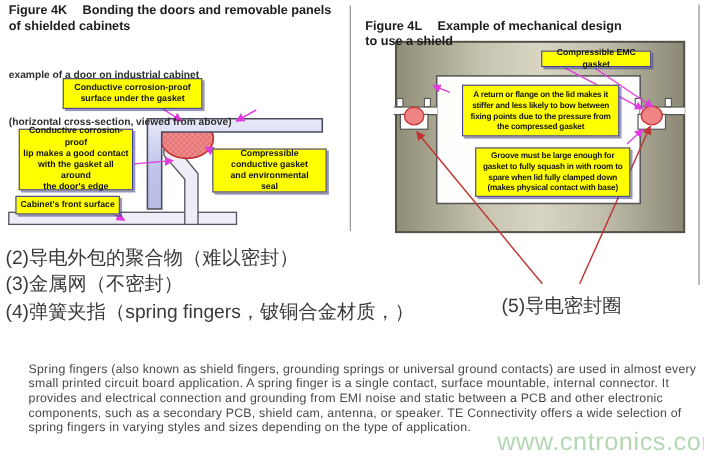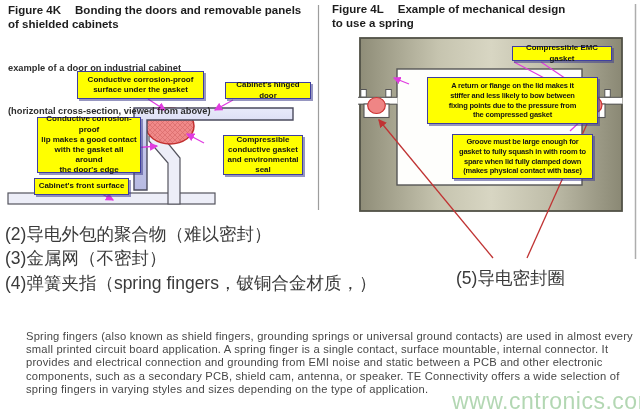--- a/index.html
+++ b/index.html
@@ -8,36 +8,36 @@
     font-family:"Liberation Sans","DejaVu Sans",sans-serif;
   }
   .layer{position:absolute;left:0;top:0;}
   
   .fig-title{position:absolute;font-weight:bold;color:#1d1d1d;}
   .fig-title .t1{font-size:11.5px;line-height:13.5px;}
   .fig-title .t1 .fig-no{margin-right:14px;}
   .fig-title .t2{font-size:11.5px;line-height:13px;}
   .fig-title .s1,.fig-title .s2{font-size:9.3px;line-height:11.3px;color:#2e2e2e;margin-top:32px;}
   .title-4k{left:8px;top:4px;width:304px;}
-  .title-4l{left:332px;top:3px;width:296px;}
+  .title-4l{left:332px;top:18px;width:296px;}
   
   .lb{
     position:absolute;display:flex;align-items:center;justify-content:center;
     text-align:center;white-space:pre-line;box-sizing:border-box;
     background:#ffff00;border:1.5px solid #3f3f9f;
     box-shadow:2px 2px 0 rgba(63,63,140,.55);
-    font-weight:bold;color:#151515;line-height:1.28;padding:1px 2px;margin-left:20px;
+    font-weight:bold;color:#151515;line-height:1.28;padding:1px 2px;
   }
   .lb-k1{left:57px;top:71px;width:127px;height:28px;font-size:8px;}
   .lb-k2{left:205px;top:82px;width:86px;height:17px;font-size:7.9px;}
   .lb-k3{left:17px;top:117px;width:104px;height:56px;font-size:8px;}
   .lb-k4{left:14px;top:178px;width:95px;height:17px;font-size:7.9px;}
-  .lb-k5{left:203px;top:135px;width:80px;height:40px;font-size:8px;}
+  .lb-k5{left:193px;top:135px;width:104px;height:40px;font-size:8px;}
   .lb-l1{left:492px;top:46px;width:100px;height:15px;font-size:7.9px;}
-  .lb-l2{left:407px;top:77px;width:171px;height:47px;font-size:7.5px;letter-spacing:-0.2px;}
+  .lb-l2{left:420px;top:77px;width:143px;height:47px;font-size:7.5px;letter-spacing:-0.2px;}
   .lb-l3{left:432px;top:134px;width:141px;height:45px;font-size:7.5px;letter-spacing:-0.2px;}
   
   .notes{position:absolute;left:5px;top:222px;font-size:17.5px;line-height:24.3px;color:#3a3a3a;}
   .note5{position:absolute;left:456px;top:266px;font-size:17.5px;color:#3a3a3a;}
   
   .body-text{
     position:absolute;left:26px;top:330px;width:612px;
     font-size:11.2px;line-height:13.2px;color:#474747;letter-spacing:0.2px;
   }
   .watermark{
@@ -126,34 +126,33 @@
 
   <div class="fig-title title-4k">
     <div class="t1"><span class="fig-no">Figure 4K</span><span>Bonding the doors and removable panels</span></div>
     <div class="t2">of shielded cabinets</div>
     <div class="s1">example of a door on industrial cabinet</div>
     <div class="s2">(horizontal cross-section, viewed from above)</div>
   </div>
 
   <div class="lb lb-k1">Conductive corrosion-proof
 surface under the gasket</div>
-  <div class="lb lb-k2">Cabinet's hinged door</div>
   <div class="lb lb-k3">Conductive corrosion-proof
 lip makes a good contact
 with the gasket all around
 the door's edge</div>
   <div class="lb lb-k4">Cabinet's front surface</div>
   <div class="lb lb-k5">Compressible
 conductive gasket
 and environmental
 seal</div>
 
   <div class="fig-title title-4l">
     <div class="t1"><span class="fig-no">Figure 4L</span><span>Example of mechanical design</span></div>
-    <div class="t2">to use a spring</div>
+    <div class="t2">to use a shield</div>
   </div>
 
   <div class="lb lb-l1">Compressible EMC gasket</div>
   <div class="lb lb-l2">A return or flange on the lid makes it
 stiffer and less likely to bow between
 fixing points due to the pressure from
 the compressed gasket</div>
   <div class="lb lb-l3">Groove must be large enough for
 gasket to fully squash in with room to
 spare when lid fully clamped down

